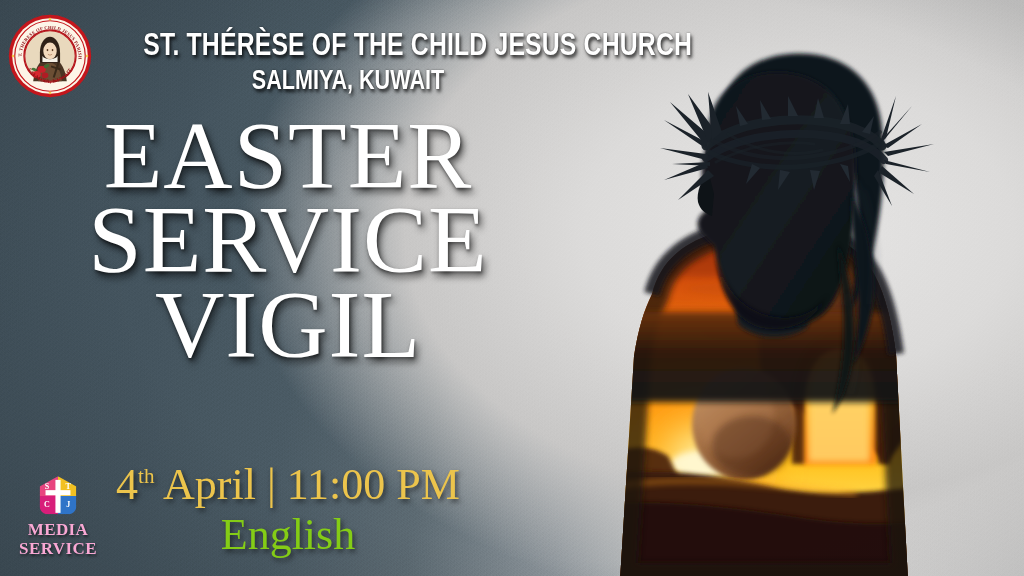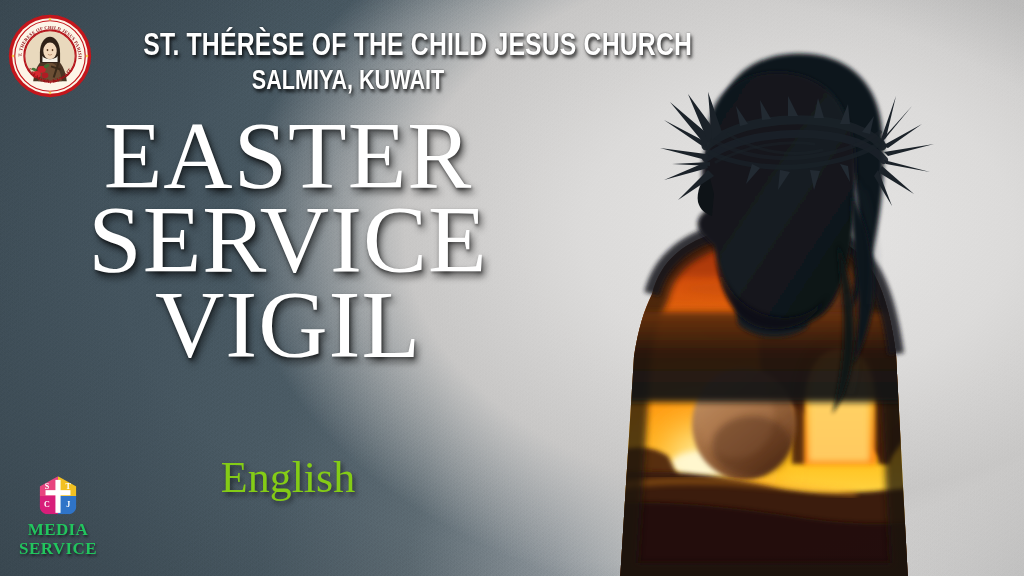--- a/index.html
+++ b/index.html
@@ -103,21 +103,21 @@
     text-shadow:2px 3px 5px rgba(0,0,0,.55);
   }
 
   
   .ministry{
     position:absolute; left:6px; top:474px; width:104px; text-align:center;
   }
   .ministry-mark{ width:44px; height:44px; margin:0 auto 2px; display:block; }
   .ministry-txt{
     font-family:"Liberation Serif", serif; font-weight:bold;
-    font-size:17px; line-height:19px; color:#22c55e; letter-spacing:.4px;
+    font-size:17px; line-height:19px; color:#f9a8d4; letter-spacing:.4px;
     text-shadow:1px 2px 3px rgba(0,0,0,.6);
   }
 </style>
 </head>
 <body>
 
 <div class="poster">
 
   <div class="bg-base"></div>
   <div class="bg-noise"></div>
@@ -408,20 +408,21 @@
     </div>
   </div>
 
   <div class="title-block">
     <div class="title-line tl-1">EASTER</div>
     <div class="title-line tl-3">SERVICE</div>
     <div class="title-line tl-2">VIGIL</div>
   </div>
 
   <div class="date-block">
+    <div class="date-line"><span>4</span><sup>th</sup> <span>April</span> <span>|</span> <span>11:00 PM</span></div>
     <div class="lang-line">English</div>
   </div>
 
   <div class="ministry">
     <svg class="ministry-mark" viewBox="0 0 60 60">
 
       <defs>
         <clipPath id="houseClip">
           <path d="M 30 3 L 55 17 L 55 44 C 55 50, 50 55, 44 55 L 16 55 C 10 55, 5 50, 5 44 L 5 17 Z"></path>
         </clipPath>

